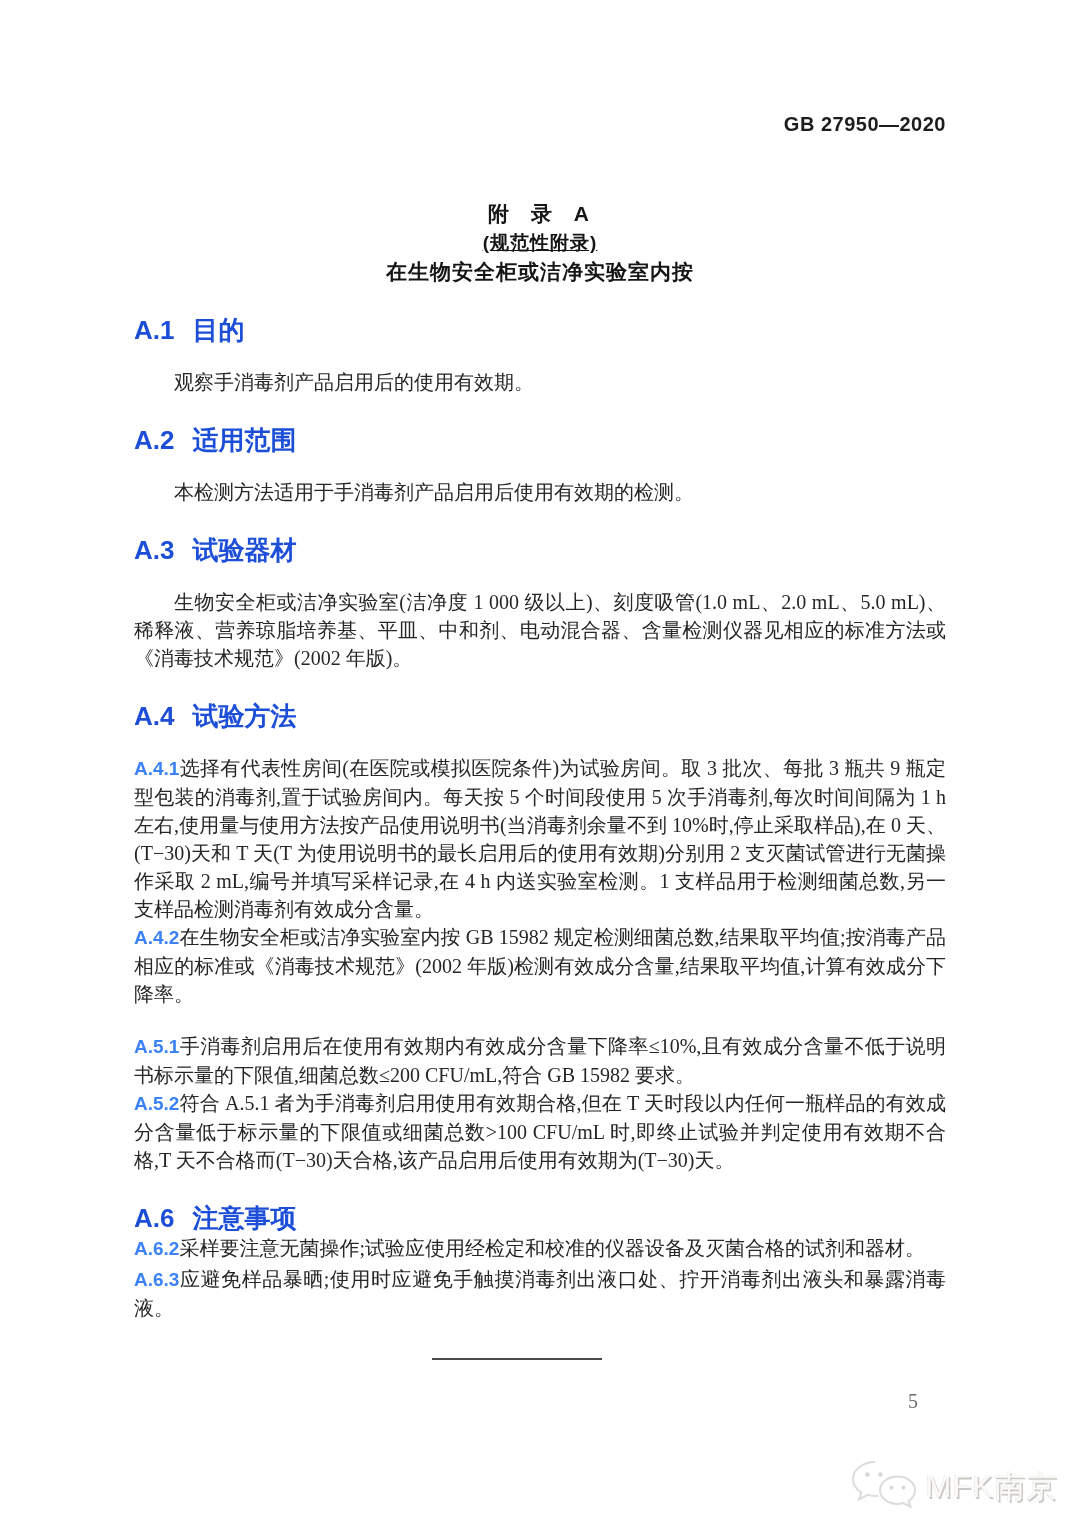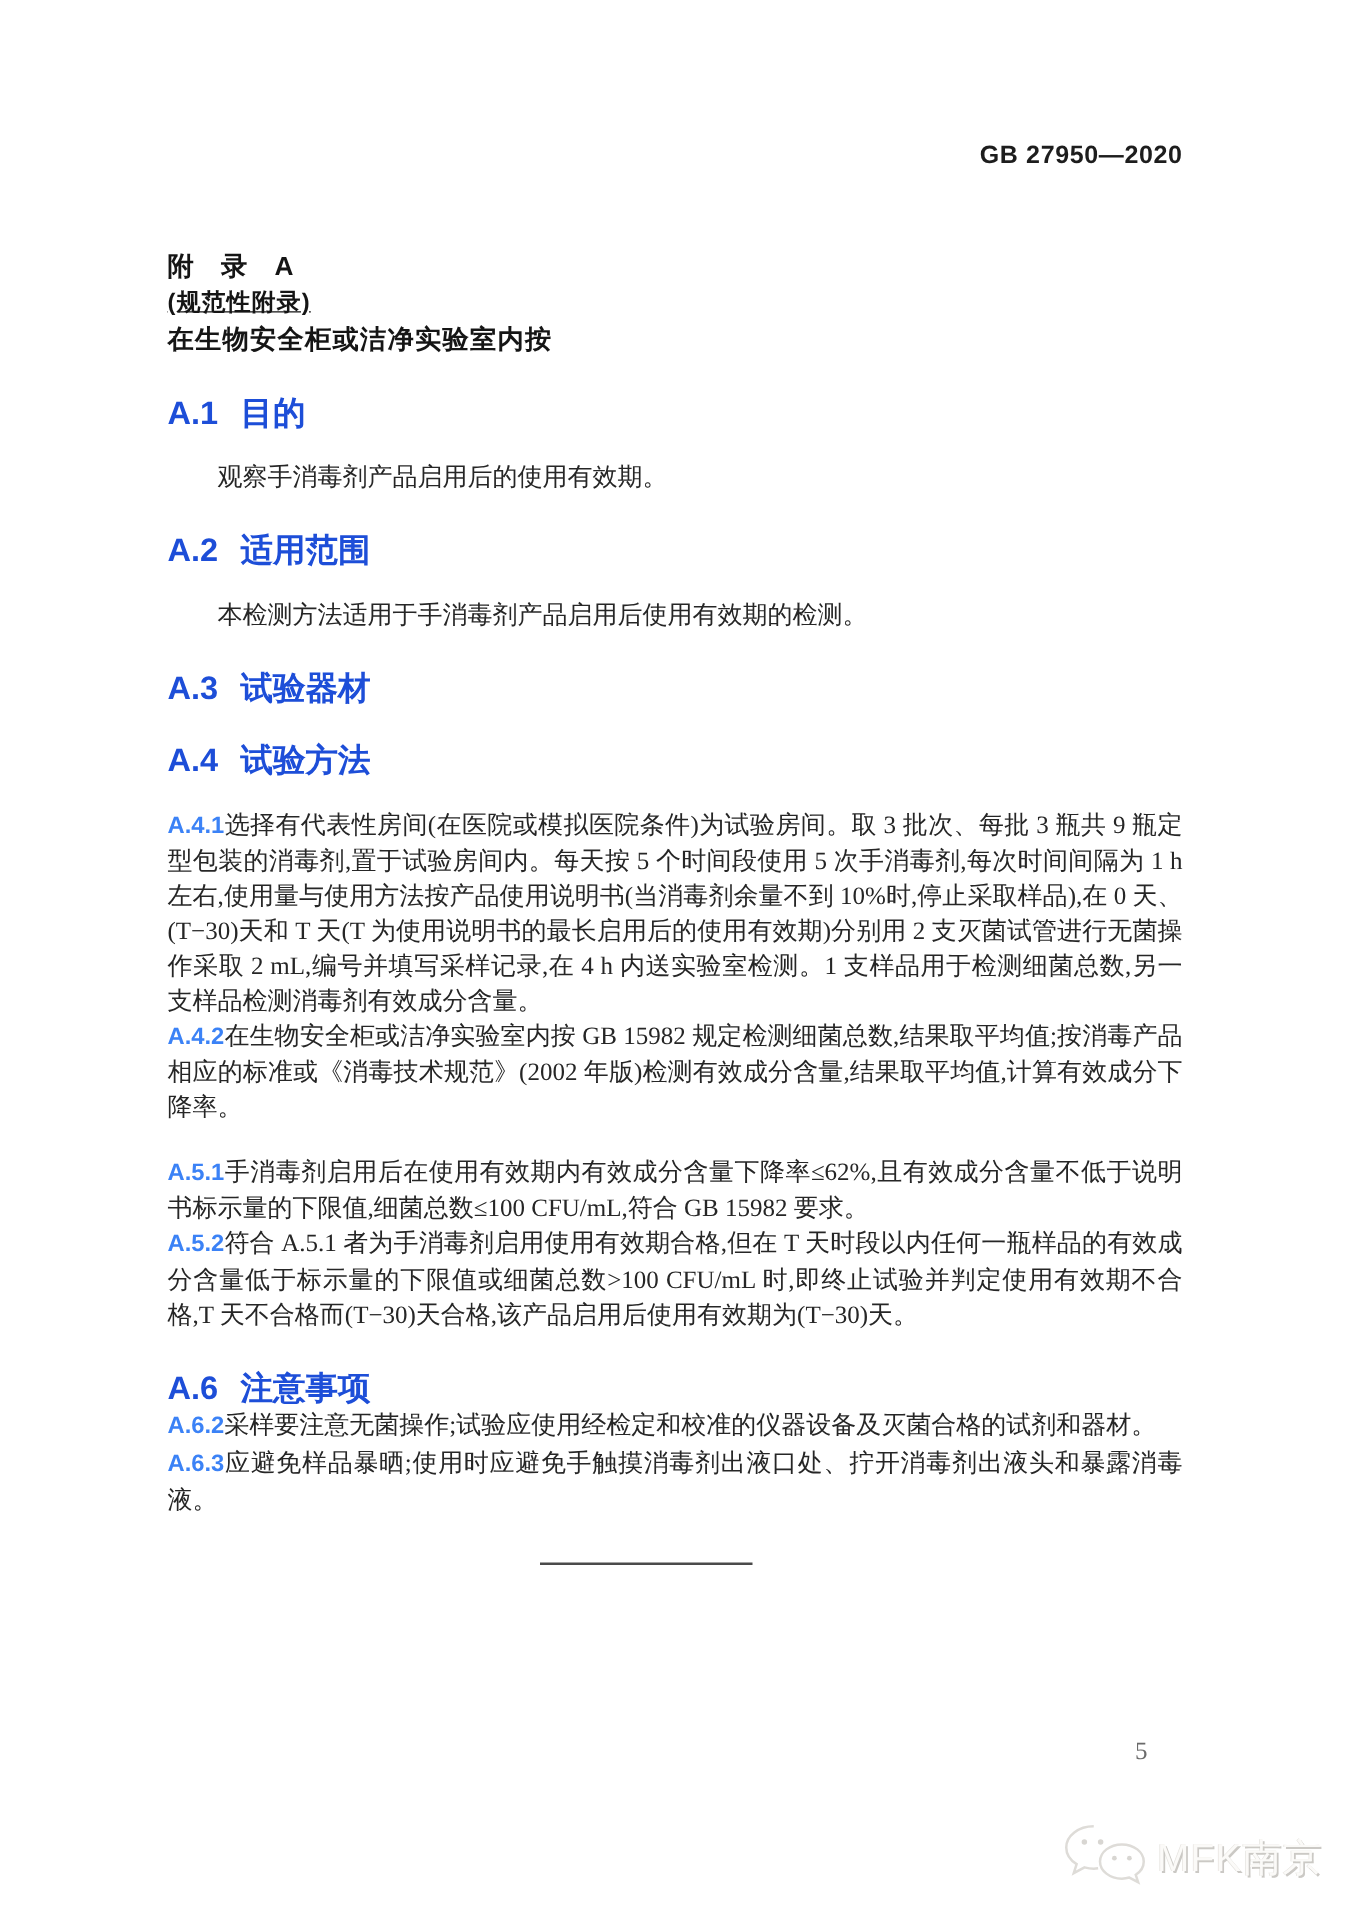--- a/index.html
+++ b/index.html
@@ -21,21 +21,21 @@
     font-family: "Liberation Sans", "DejaVu Sans", sans-serif;
     font-weight: bold;
     font-size: 20px;
     line-height: 22px;
     color: #1d1d1d;
     letter-spacing: 0.5px;
   }
   .doc-title {
     margin-top: 64px;
     margin-bottom: 22px;
-    text-align: left;
+    text-align: center;
     font-family: "Liberation Sans", "DejaVu Sans", sans-serif;
     font-weight: bold;
     color: #151515;
   }
   .doc-title .t1 { font-size: 21px; line-height: 29px; word-spacing: 10px; letter-spacing: 3px; }
   .doc-title .t2 { font-size: 19px; line-height: 29px; letter-spacing: 1px; text-decoration: underline; }
   .doc-title .t3 { font-size: 21px; line-height: 29px; letter-spacing: 1px; }
   .sec-h {
     margin: 30px 0 0 0;
     font-family: "Liberation Sans", "DejaVu Sans", sans-serif;
@@ -105,26 +105,27 @@
     <div class="t3">在生物安全柜或洁净实验室内按</div>
   </div>
 
   <h2 class="sec-h"><span class="sec-num">A.1</span><span class="sec-title">目的</span></h2>
   <p class="para indent after-h">观察手消毒剂产品启用后的使用有效期。</p>
 
   <h2 class="sec-h"><span class="sec-num">A.2</span><span class="sec-title">适用范围</span></h2>
   <p class="para indent after-h">本检测方法适用于手消毒剂产品启用后使用有效期的检测。</p>
 
   <h2 class="sec-h"><span class="sec-num">A.3</span><span class="sec-title">试验器材</span></h2>
+  <p class="para indent after-h">生物安全柜或洁净实验室(洁净度 1 000 级以上)、刻度吸管(1.0 mL、2.0 mL、5.0 mL)、稀释液、营养琼脂培养基、平皿、中和剂、电动混合器、含量检测仪器见相应的标准方法或《消毒技术规范》(2002 年版)。</p>
 
   <h2 class="sec-h"><span class="sec-num">A.4</span><span class="sec-title">试验方法</span></h2>
   <p class="clause after-h"><span class="clause-num">A.4.1</span><span class="clause-text">选择有代表性房间(在医院或模拟医院条件)为试验房间。取 3 批次、每批 3 瓶共 9 瓶定型包装的消毒剂,置于试验房间内。每天按 5 个时间段使用 5 次手消毒剂,每次时间间隔为 1 h 左右,使用量与使用方法按产品使用说明书(当消毒剂余量不到 10%时,停止采取样品),在 0 天、(T−30)天和 T 天(T 为使用说明书的最长启用后的使用有效期)分别用 2 支灭菌试管进行无菌操作采取 2 mL,编号并填写采样记录,在 4 h 内送实验室检测。1 支样品用于检测细菌总数,另一支样品检测消毒剂有效成分含量。</span></p>
   <p class="clause"><span class="clause-num">A.4.2</span><span class="clause-text">在生物安全柜或洁净实验室内按 GB 15982 规定检测细菌总数,结果取平均值;按消毒产品相应的标准或《消毒技术规范》(2002 年版)检测有效成分含量,结果取平均值,计算有效成分下降率。</span></p>
 
-  <p class="clause after-h"><span class="clause-num">A.5.1</span><span class="clause-text">手消毒剂启用后在使用有效期内有效成分含量下降率≤62%,且有效成分含量不低于说明书标示量的下限值,细菌总数≤100 CFU/mL,符合 GB 15982 要求。</span></p>
+  <p class="clause after-h"><span class="clause-num">A.5.1</span><span class="clause-text">手消毒剂启用后在使用有效期内有效成分含量下降率≤10%,且有效成分含量不低于说明书标示量的下限值,细菌总数≤200 CFU/mL,符合 GB 15982 要求。</span></p>
   <p class="clause"><span class="clause-num">A.5.2</span><span class="clause-text">符合 A.5.1 者为手消毒剂启用使用有效期合格,但在 T 天时段以内任何一瓶样品的有效成分含量低于标示量的下限值或细菌总数&gt;100 CFU/mL 时,即终止试验并判定使用有效期不合格,T 天不合格而(T−30)天合格,该产品启用后使用有效期为(T−30)天。</span></p>
 
   <h2 class="sec-h"><span class="sec-num">A.6</span><span class="sec-title">注意事项</span></h2>
   <p class="clause gap"><span class="clause-num">A.6.2</span><span class="clause-text">采样要注意无菌操作;试验应使用经检定和校准的仪器设备及灭菌合格的试剂和器材。</span></p>
   <p class="clause gap"><span class="clause-num">A.6.3</span><span class="clause-text">应避免样品暴晒;使用时应避免手触摸消毒剂出液口处、拧开消毒剂出液头和暴露消毒液。</span></p>
 
   <div class="end-rule"></div>
 
   <div class="page-number">5</div>
 

